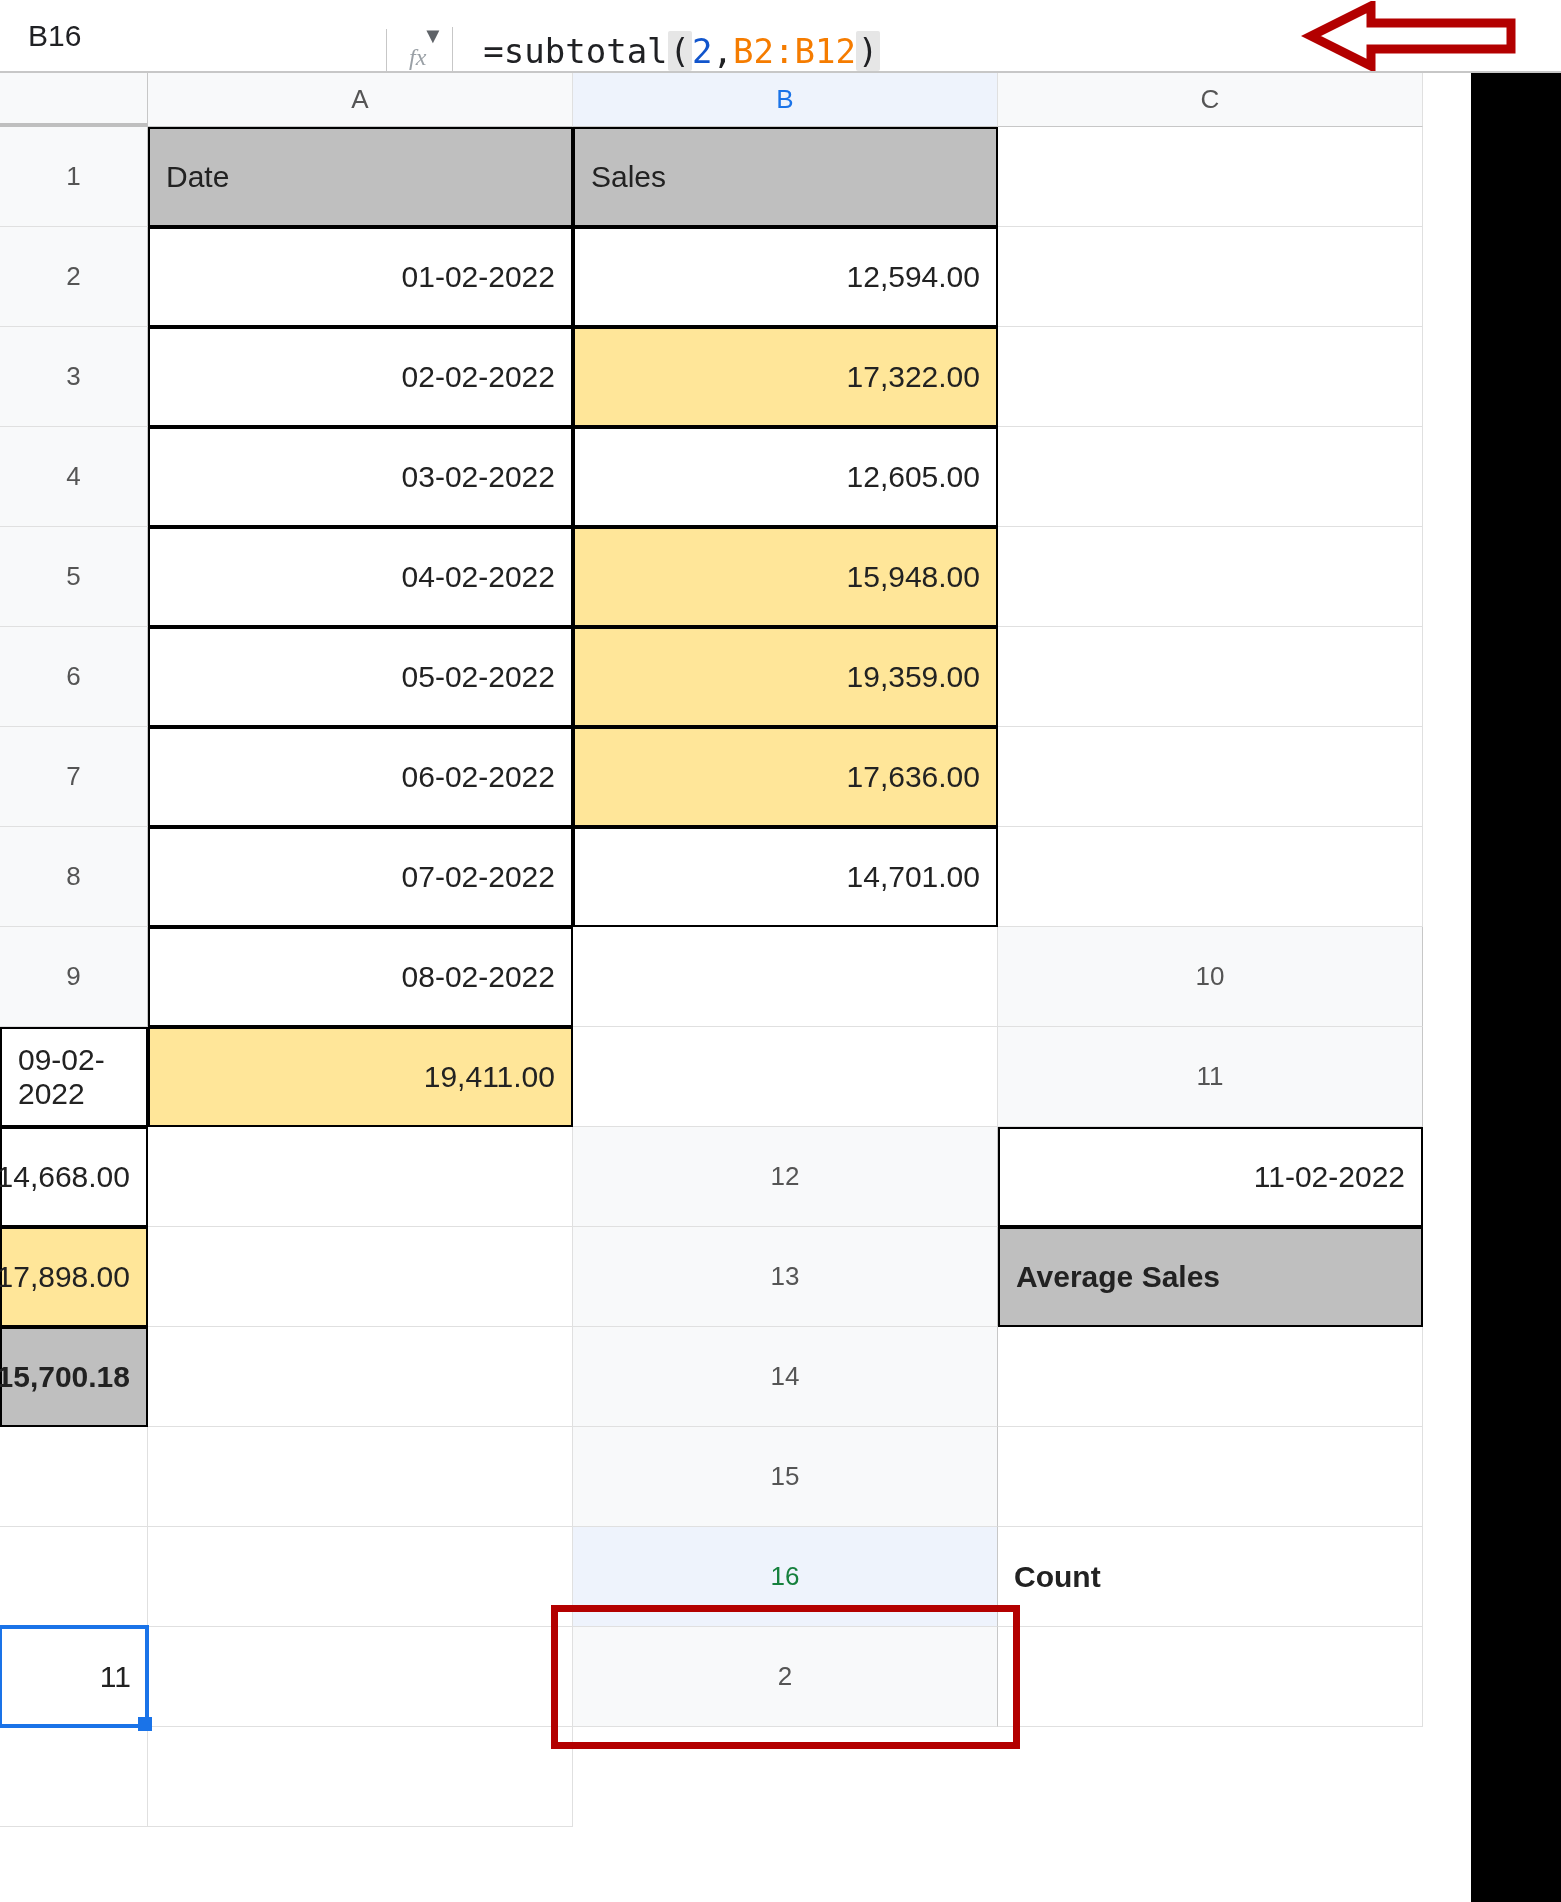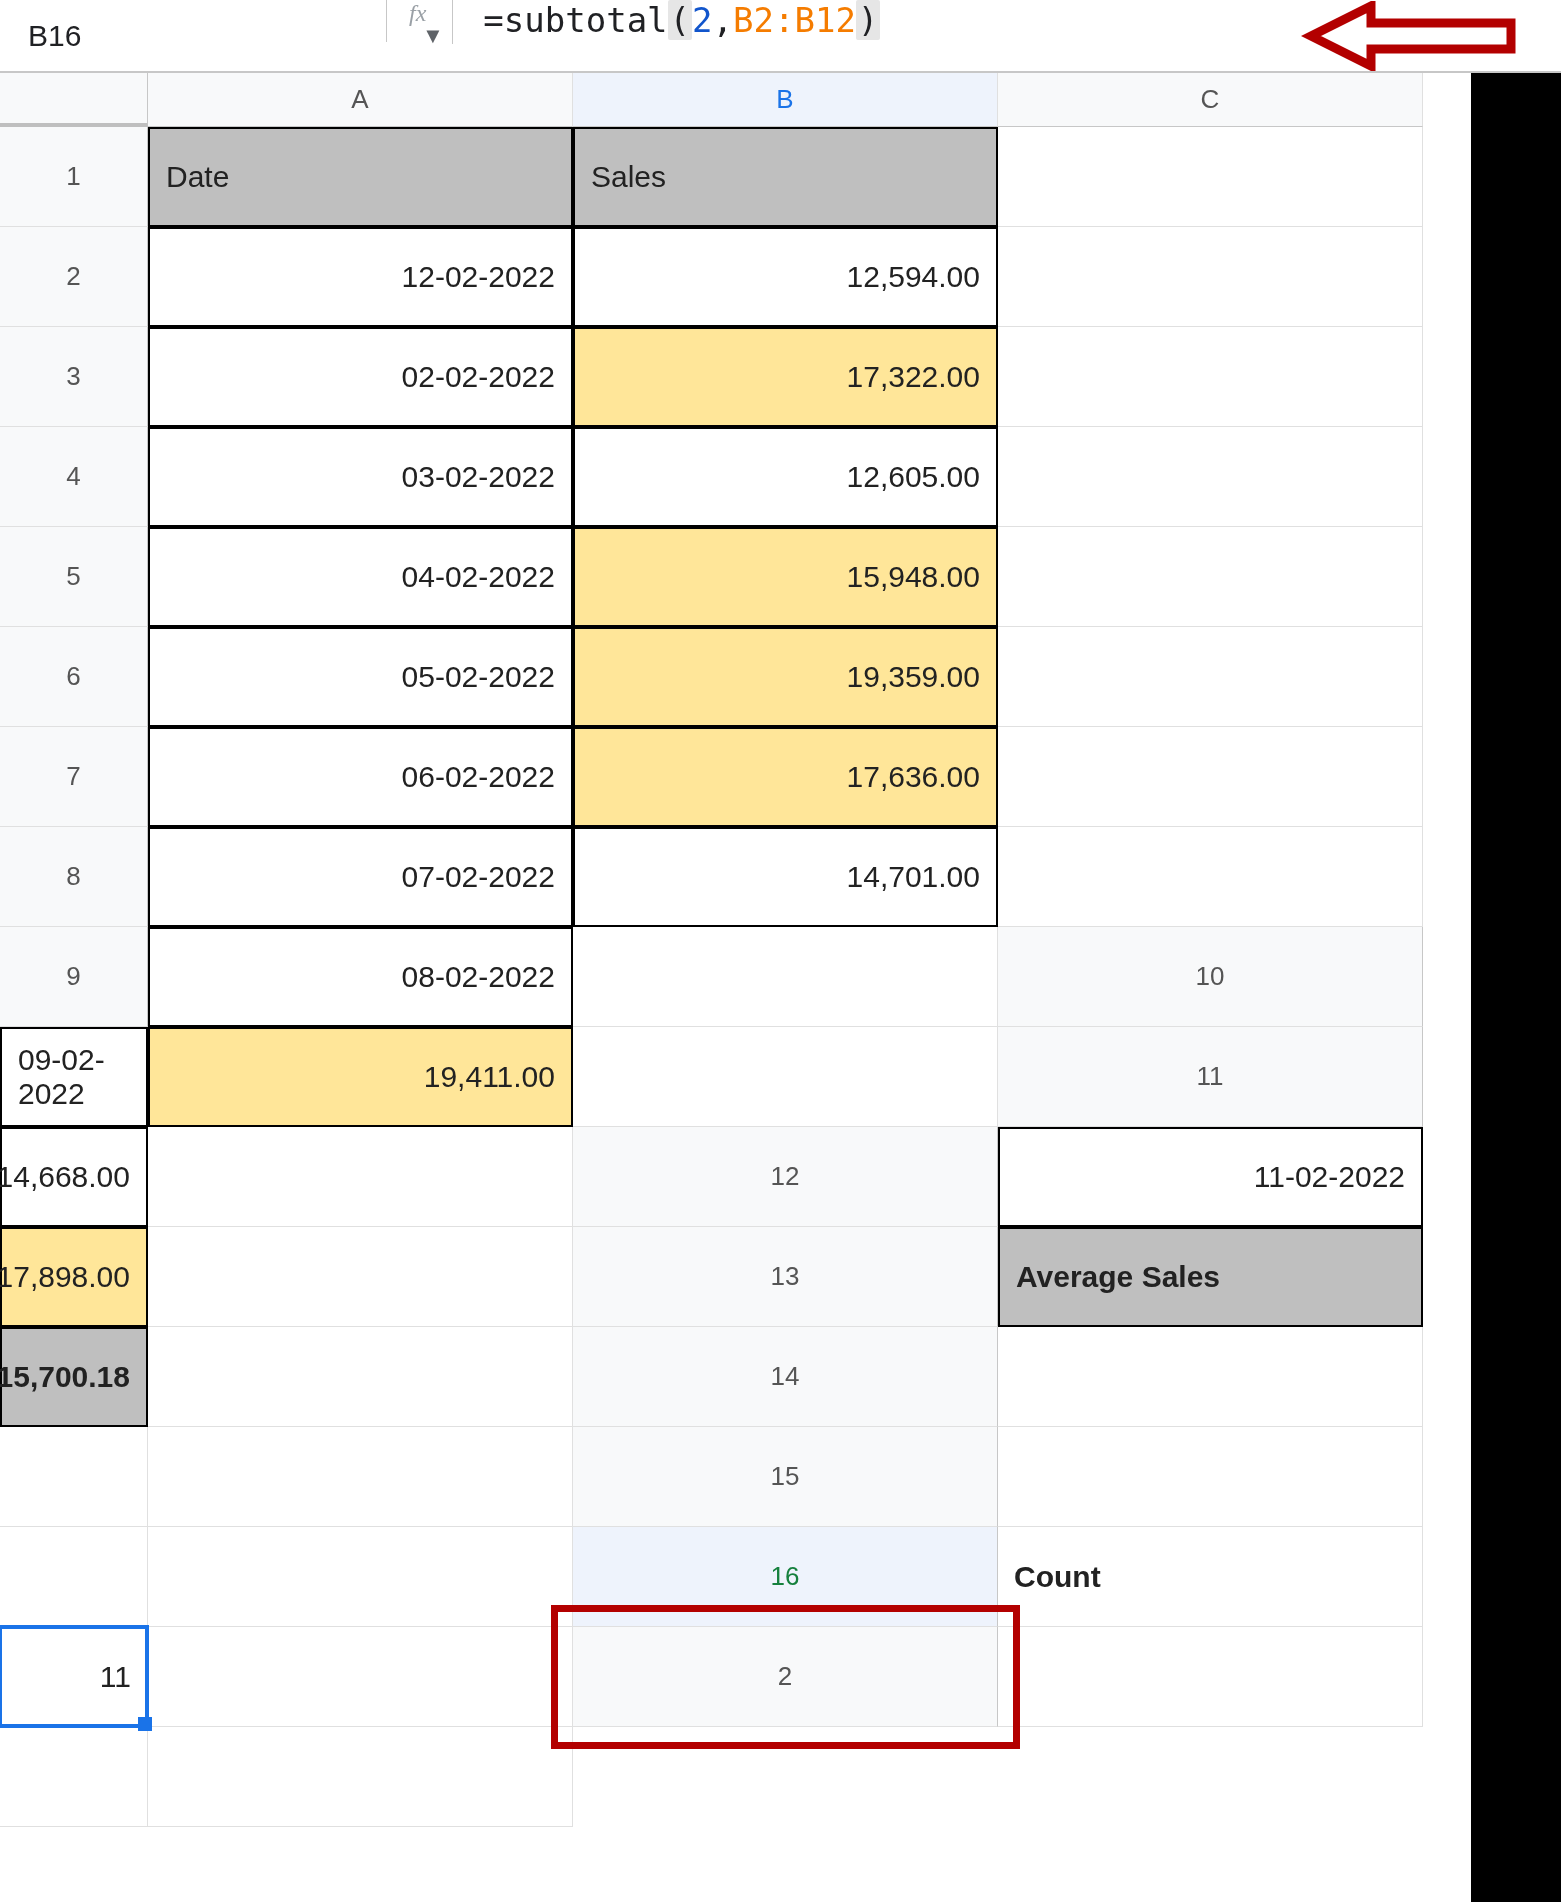--- a/index.html
+++ b/index.html
@@ -22,21 +22,21 @@
     font-family: Arial, sans-serif;
     font-size: 30px;
     color: var(--text-color);
     background: #fff;
     width: 1561px;
   }
 
   
   .top-bar {
     display: flex;
-    align-items: flex-start;
+    align-items: flex-end;
     height: 72px;
     border-bottom: 1px solid var(--border-gray);
     background: #fff;
     position: relative;
     padding-left: 4px;
   }
   .name-box-wrap {
     display: flex;
     align-items: center;
     width: 360px;
@@ -235,21 +235,21 @@
   <div class="col-head">A</div>
   <div class="col-head sel">B</div>
   <div class="col-head">C</div>
 
   <div class="row-head">1</div>
   <div class="cell data-cell hdr-cell t-left">Date</div>
   <div class="cell data-cell hdr-cell t-left">Sales</div>
   <div class="cell blank-c"></div>
 
 <div class="row-head">2</div>
-      <div class="cell data-cell t-right">12-02-2022</div>
+      <div class="cell data-cell t-right">01-02-2022</div>
       <div class="cell data-cell t-right">12,594.00</div>
       <div class="cell blank-c"></div>
       <div class="row-head">3</div>
       <div class="cell data-cell t-right">02-02-2022</div>
       <div class="cell data-cell t-right hi-cell">17,322.00</div>
       <div class="cell blank-c"></div>
       <div class="row-head">4</div>
       <div class="cell data-cell t-right">03-02-2022</div>
       <div class="cell data-cell t-right">12,605.00</div>
       <div class="cell blank-c"></div>

